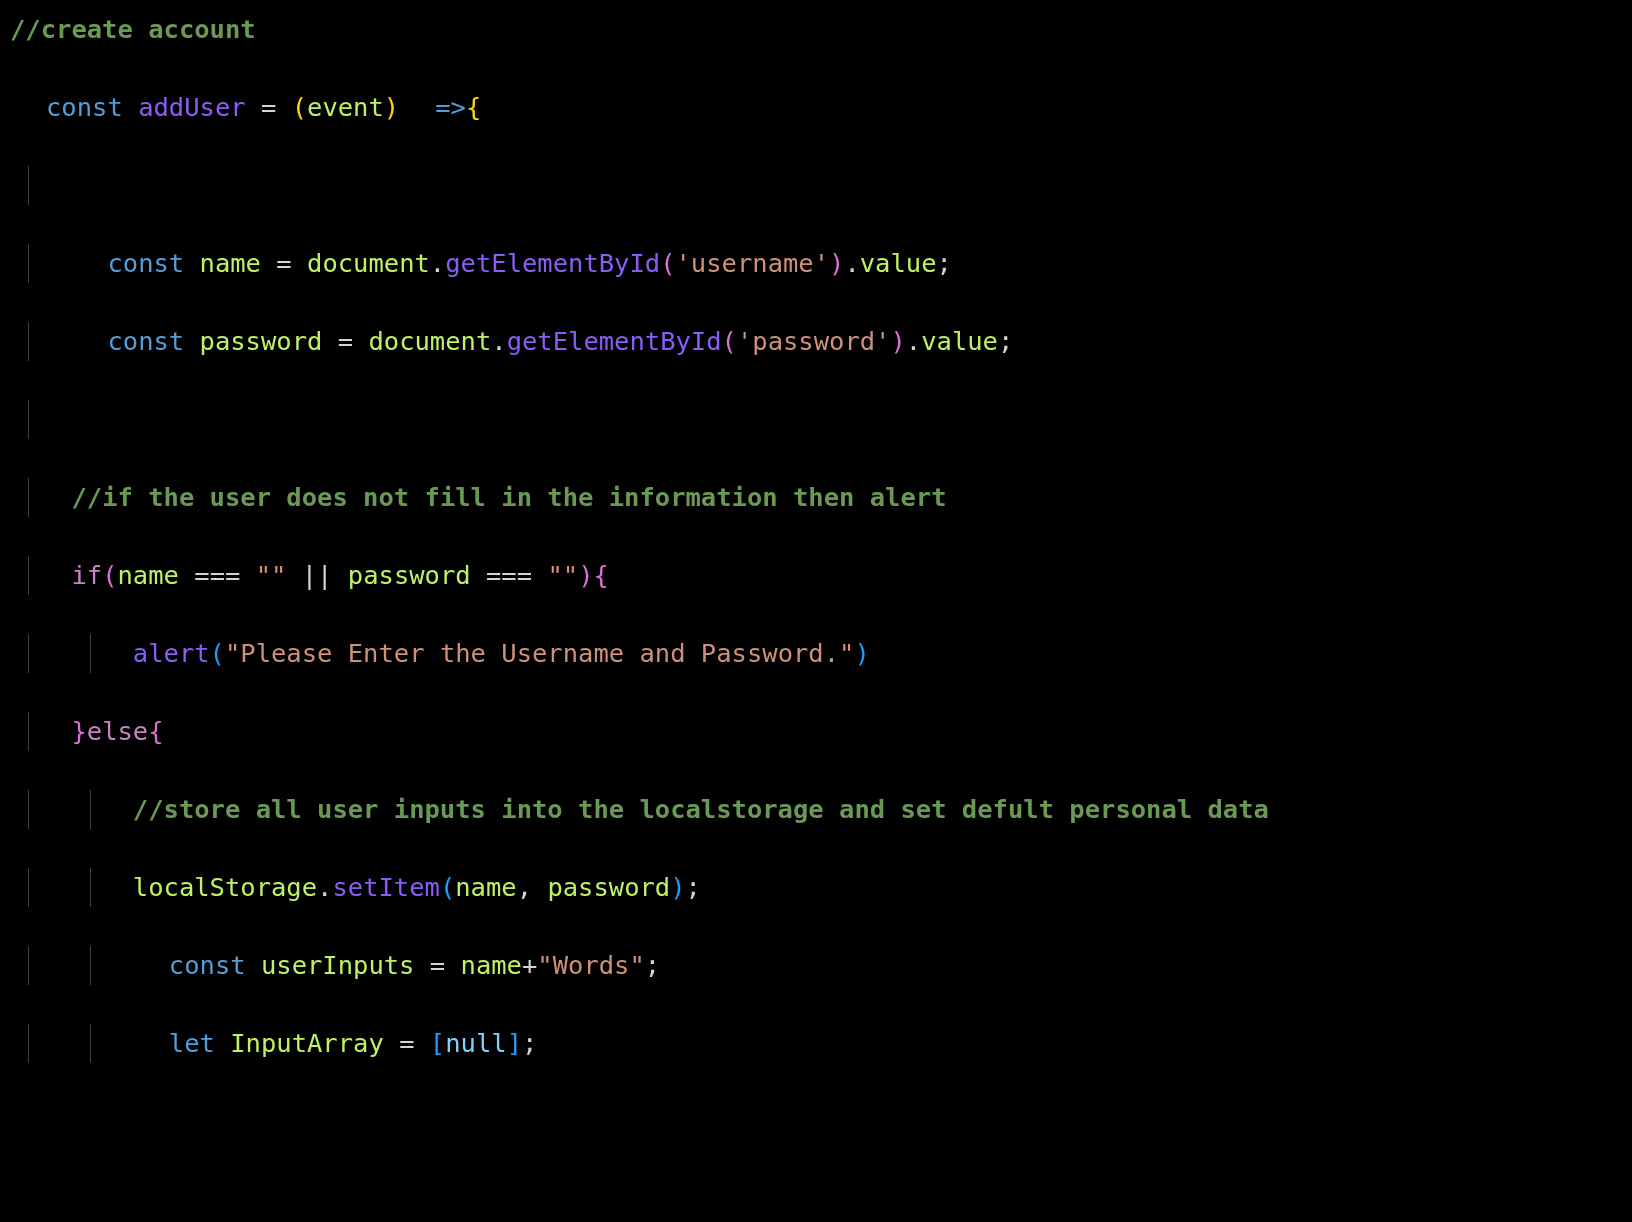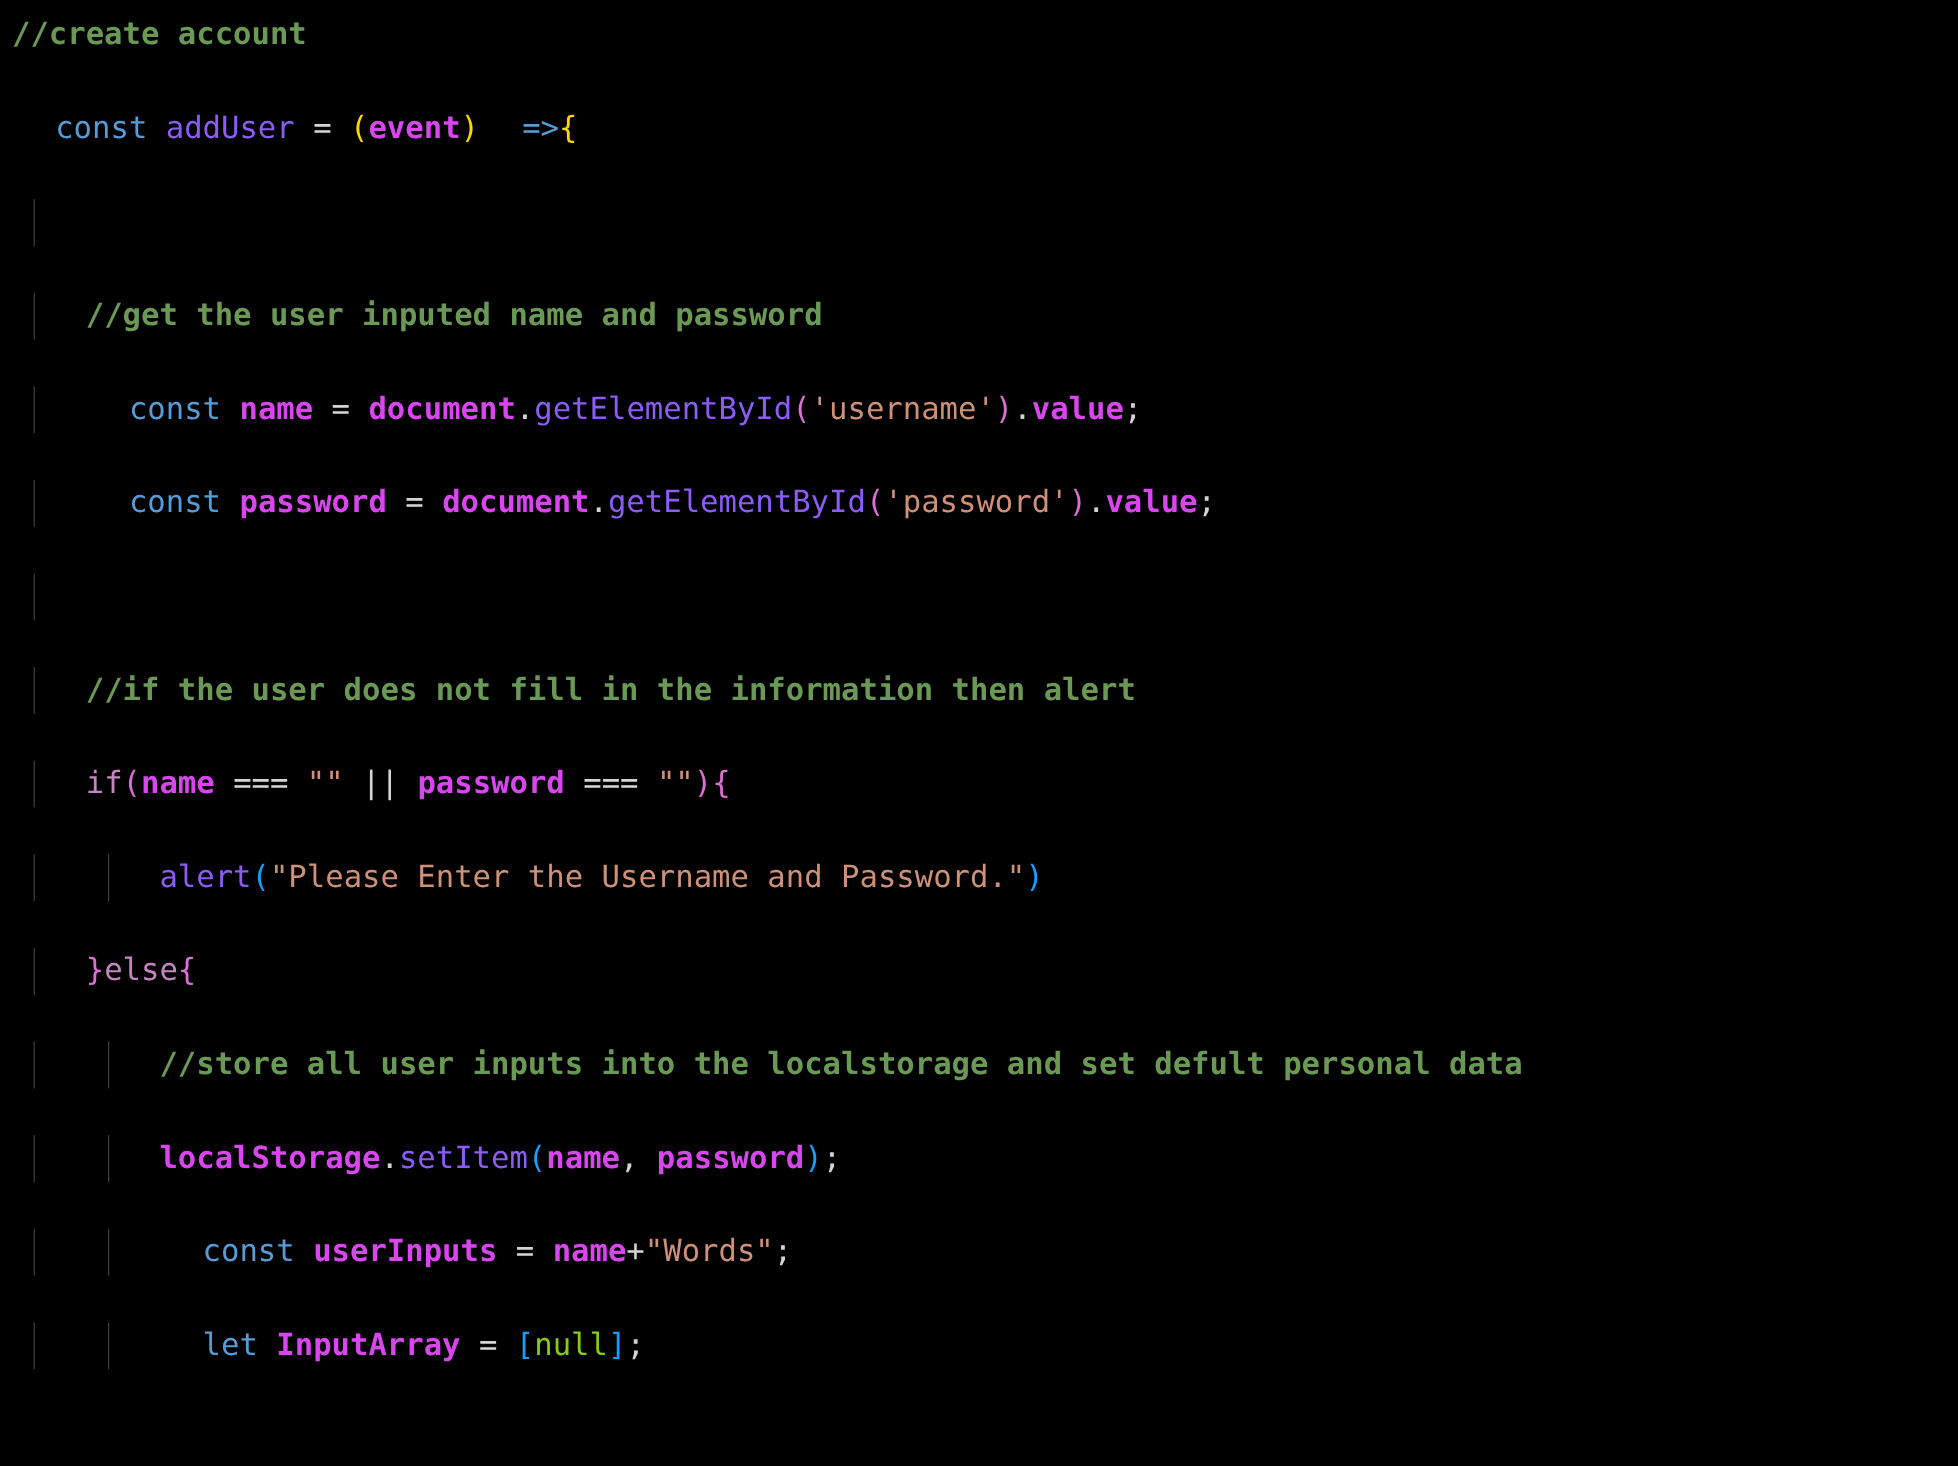--- a/index.html
+++ b/index.html
@@ -26,35 +26,34 @@
     left: 0;
     top: 0;
     bottom: 0;
     width: 1px;
     background: #404040;
   }
   .c-comment  { color: #6a9955; font-weight: bold; }
   .c-keyword  { color: #569cd6; margin-left: 36px; }
   .c-keyword2 { color: #c586c0; }
   .c-func     { color: #8b5cf6; }
-  .c-var      { color: #d946ef; font-weight: bold; }
+  .c-var      { color: #bef264; }
   .c-string   { color: #ce9178; }
   .c-brace    { color: #ffd700; }
   .c-brace2   { color: #da70d6; }
   .c-brace3   { color: #179fff; }
   .c-punct    { color: #d4d4d4; }
-  .c-const    { color: #84cc16; }
+  .c-const    { color: #7dd3fc; }
 </style>
 </head>
 <body>
 
 <pre class="code" id="code"><span class="line"><span class="c-comment">//create account</span></span>
 <span class="line"><span class="c-keyword">const</span><span class="c-punct"> </span><span class="c-func">addUser</span><span class="c-punct"> </span><span class="c-punct">=</span><span class="c-punct"> </span><span class="c-brace">(</span><span class="c-var">event</span><span class="c-brace">)</span><span class="c-keyword">=&gt;</span><span class="c-brace">{</span></span>
 <span class="line"><span class="indent" style="left: 18px;"></span>    &nbsp;</span>
-<span class="line"><span class="indent" style="left: 18px;"></span>    <span class="c-comment">//get the user inputed name and password</span></span>
 <span class="line"><span class="indent" style="left: 18px;"></span>    <span class="c-keyword">const</span><span class="c-punct"> </span><span class="c-var">name</span><span class="c-punct"> = </span><span class="c-var">document</span><span class="c-punct">.</span><span class="c-func">getElementById</span><span class="c-brace2">(</span><span class="c-string">'username'</span><span class="c-brace2">)</span><span class="c-punct">.</span><span class="c-var">value</span><span class="c-punct">;</span></span>
 <span class="line"><span class="indent" style="left: 18px;"></span>    <span class="c-keyword">const</span><span class="c-punct"> </span><span class="c-var">password</span><span class="c-punct"> = </span><span class="c-var">document</span><span class="c-punct">.</span><span class="c-func">getElementById</span><span class="c-brace2">(</span><span class="c-string">'password'</span><span class="c-brace2">)</span><span class="c-punct">.</span><span class="c-var">value</span><span class="c-punct">;</span></span>
 <span class="line"><span class="indent" style="left: 18px;"></span>    &nbsp;</span>
 <span class="line"><span class="indent" style="left: 18px;"></span>    <span class="c-comment">//if the user does not fill in the information then alert</span></span>
 <span class="line"><span class="indent" style="left: 18px;"></span>    <span class="c-keyword2">if</span><span class="c-brace2">(</span><span class="c-var">name</span><span class="c-punct"> === </span><span class="c-string">""</span><span class="c-punct"> || </span><span class="c-var">password</span><span class="c-punct"> === </span><span class="c-string">""</span><span class="c-brace2">)</span><span class="c-brace2">{</span></span>
 <span class="line"><span class="indent" style="left: 18px;"></span><span class="indent" style="left: 80px;"></span>        <span class="c-func">alert</span><span class="c-brace3">(</span><span class="c-string">"Please Enter the Username and Password."</span><span class="c-brace3">)</span></span>
 <span class="line"><span class="indent" style="left: 18px;"></span>    <span class="c-brace2">}</span><span class="c-keyword2">else</span><span class="c-brace2">{</span></span>
 <span class="line"><span class="indent" style="left: 18px;"></span><span class="indent" style="left: 80px;"></span>        <span class="c-comment">//store all user inputs into the localstorage and set defult personal data</span></span>
 <span class="line"><span class="indent" style="left: 18px;"></span><span class="indent" style="left: 80px;"></span>        <span class="c-var">localStorage</span><span class="c-punct">.</span><span class="c-func">setItem</span><span class="c-brace3">(</span><span class="c-var">name</span><span class="c-punct">, </span><span class="c-var">password</span><span class="c-brace3">)</span><span class="c-punct">;</span></span>
 <span class="line"><span class="indent" style="left: 18px;"></span><span class="indent" style="left: 80px;"></span>        <span class="c-keyword">const</span><span class="c-punct"> </span><span class="c-var">userInputs</span><span class="c-punct"> = </span><span class="c-var">name</span><span class="c-punct">+</span><span class="c-string">"Words"</span><span class="c-punct">;</span></span>

